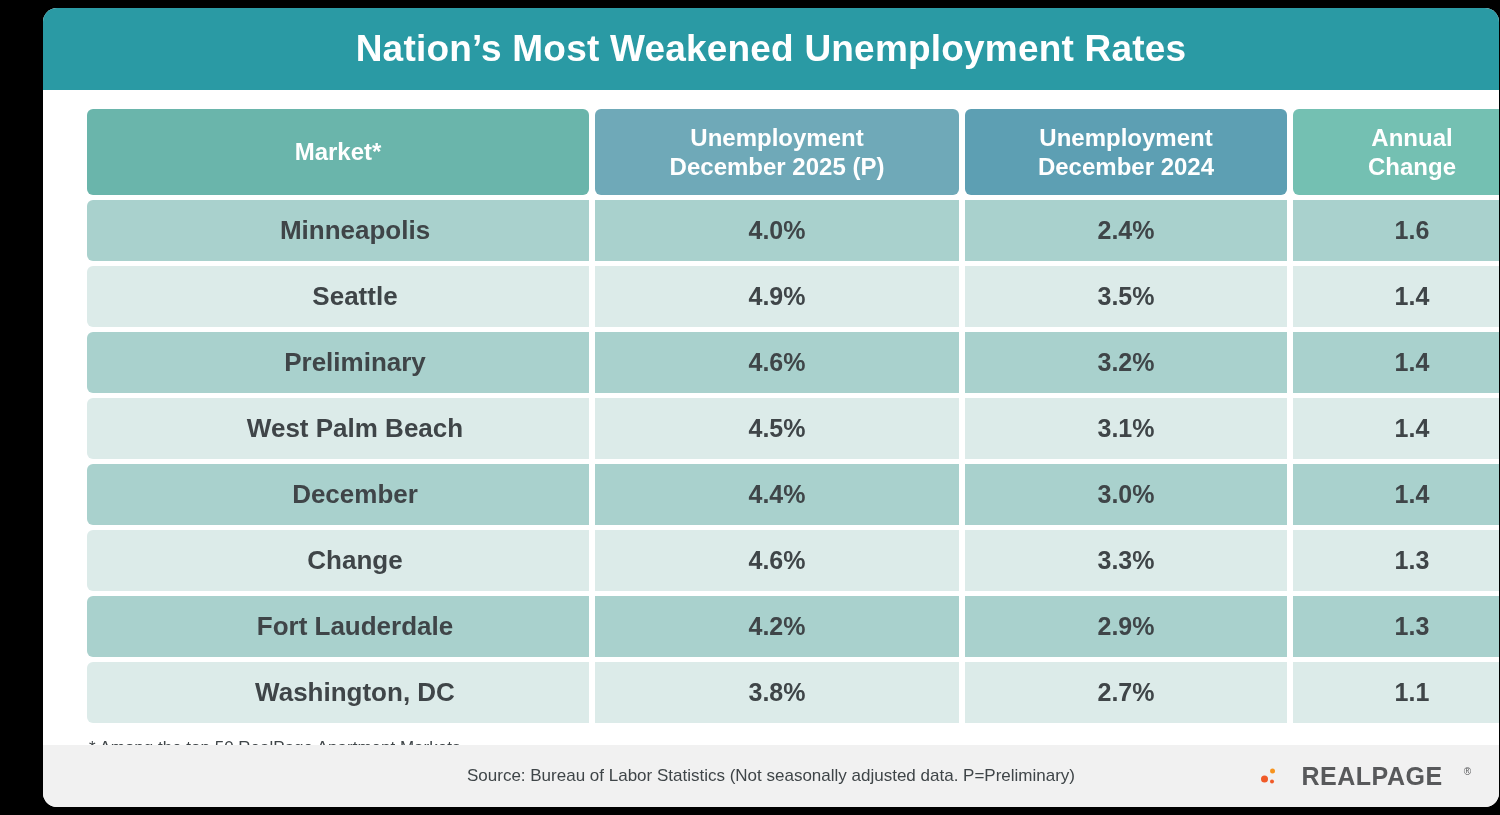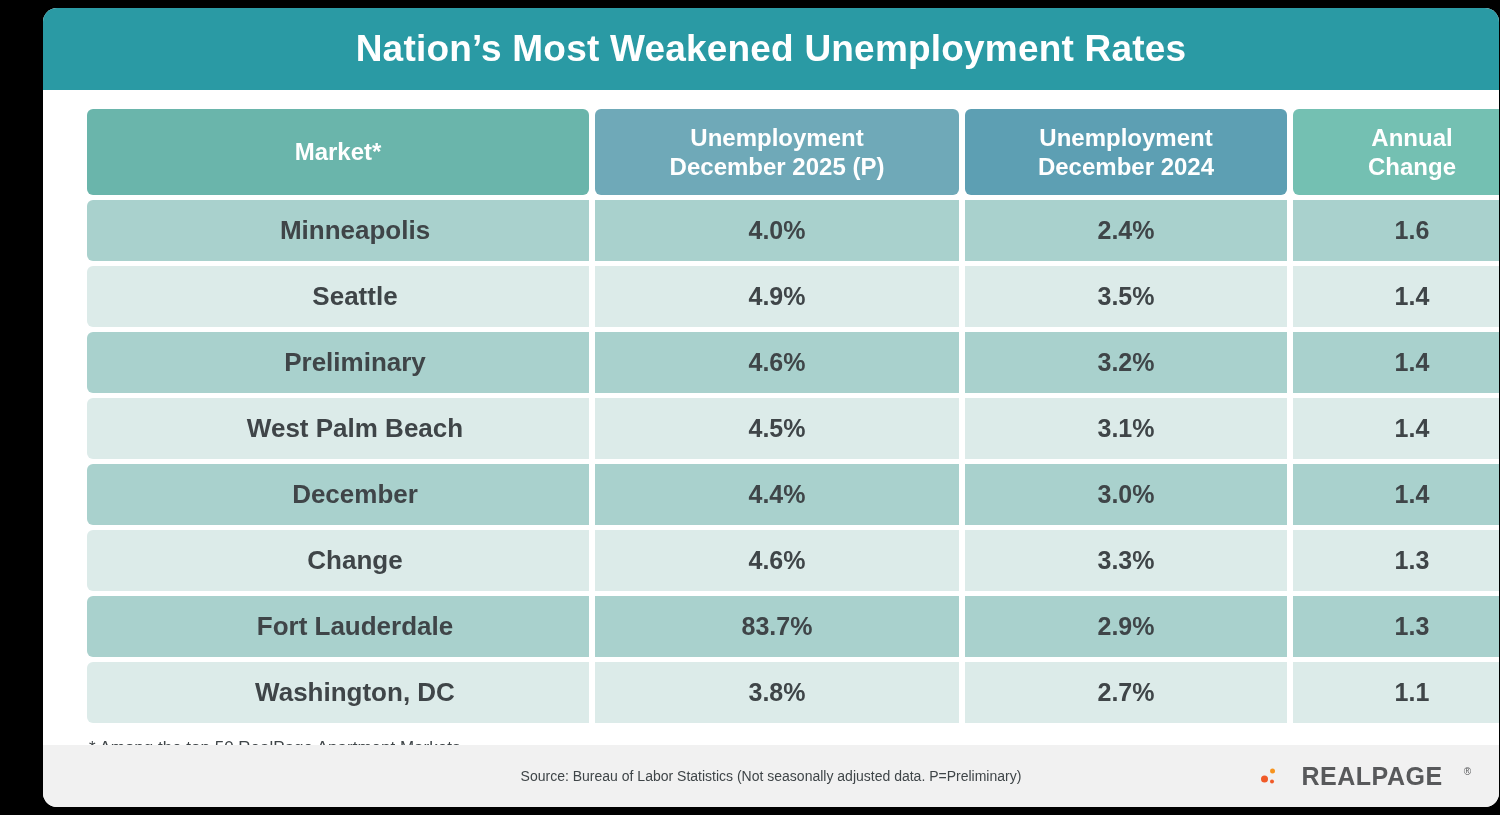--- a/index.html
+++ b/index.html
@@ -89,21 +89,21 @@
     left: 0;
     bottom: 0;
     width: 100%;
     height: 62px;
     background: #f1f1f1;
     display: flex;
     align-items: center;
     justify-content: center;
   }
   .source-bar .source-text {
-    font-size: 14px;
+    font-size: 17px;
     color: #3f4548;
   }
   .logo {
     position: absolute;
     right: 28px;
     top: 50%;
     transform: translateY(-50%);
     display: flex;
     align-items: center;
     gap: 21px;
@@ -196,21 +196,21 @@
           <td>1.4</td>
         </tr>
         <tr class="even">
           <td class="market">Change</td>
           <td>4.6%</td>
           <td>3.3%</td>
           <td>1.3</td>
         </tr>
         <tr class="odd">
           <td class="market">Fort Lauderdale</td>
-          <td>83.7%</td>
+          <td>4.2%</td>
           <td>2.9%</td>
           <td>1.3</td>
         </tr>
         <tr class="even">
           <td class="market">Washington, DC</td>
           <td>3.8%</td>
           <td>2.7%</td>
           <td>1.1</td>
         </tr>
       </tbody>

